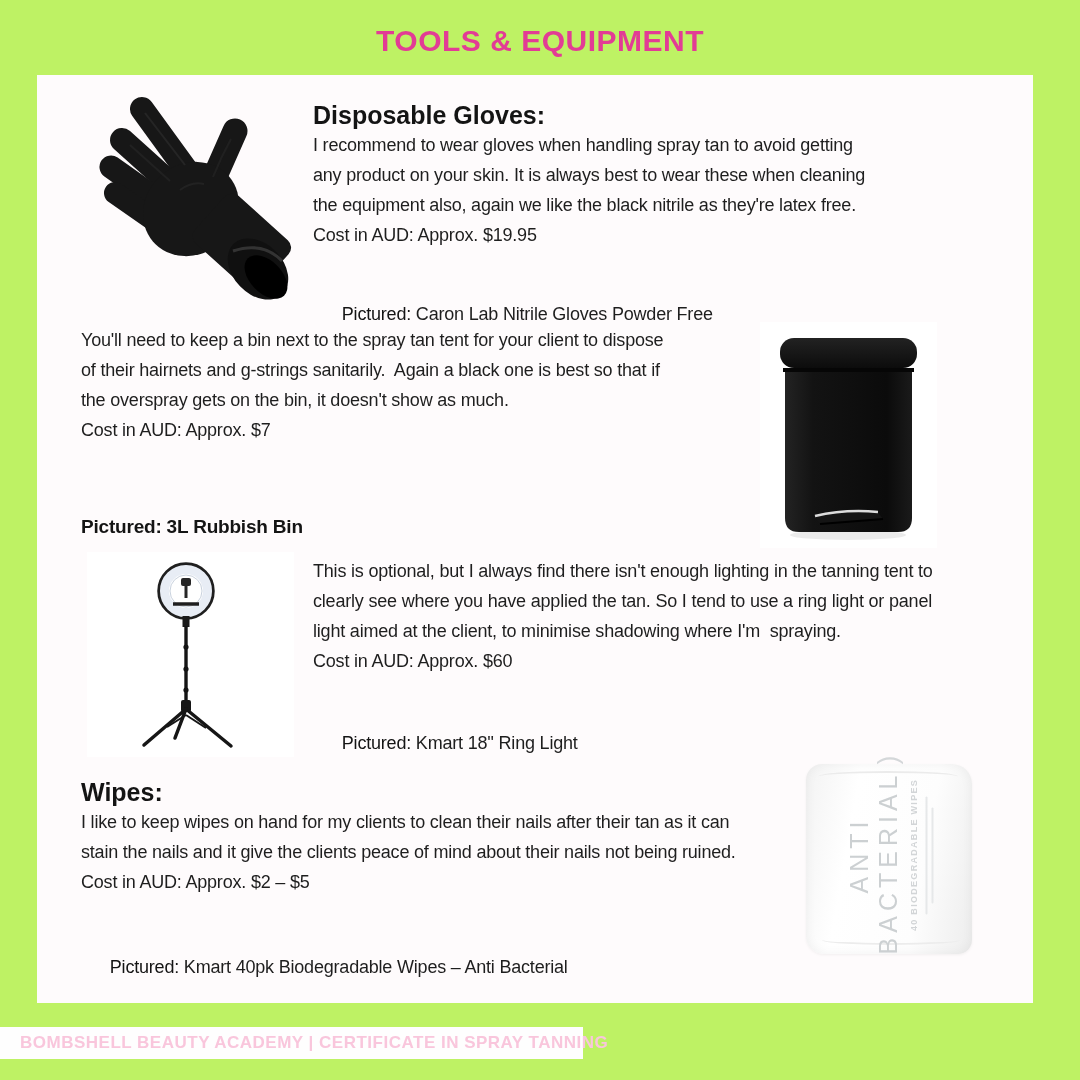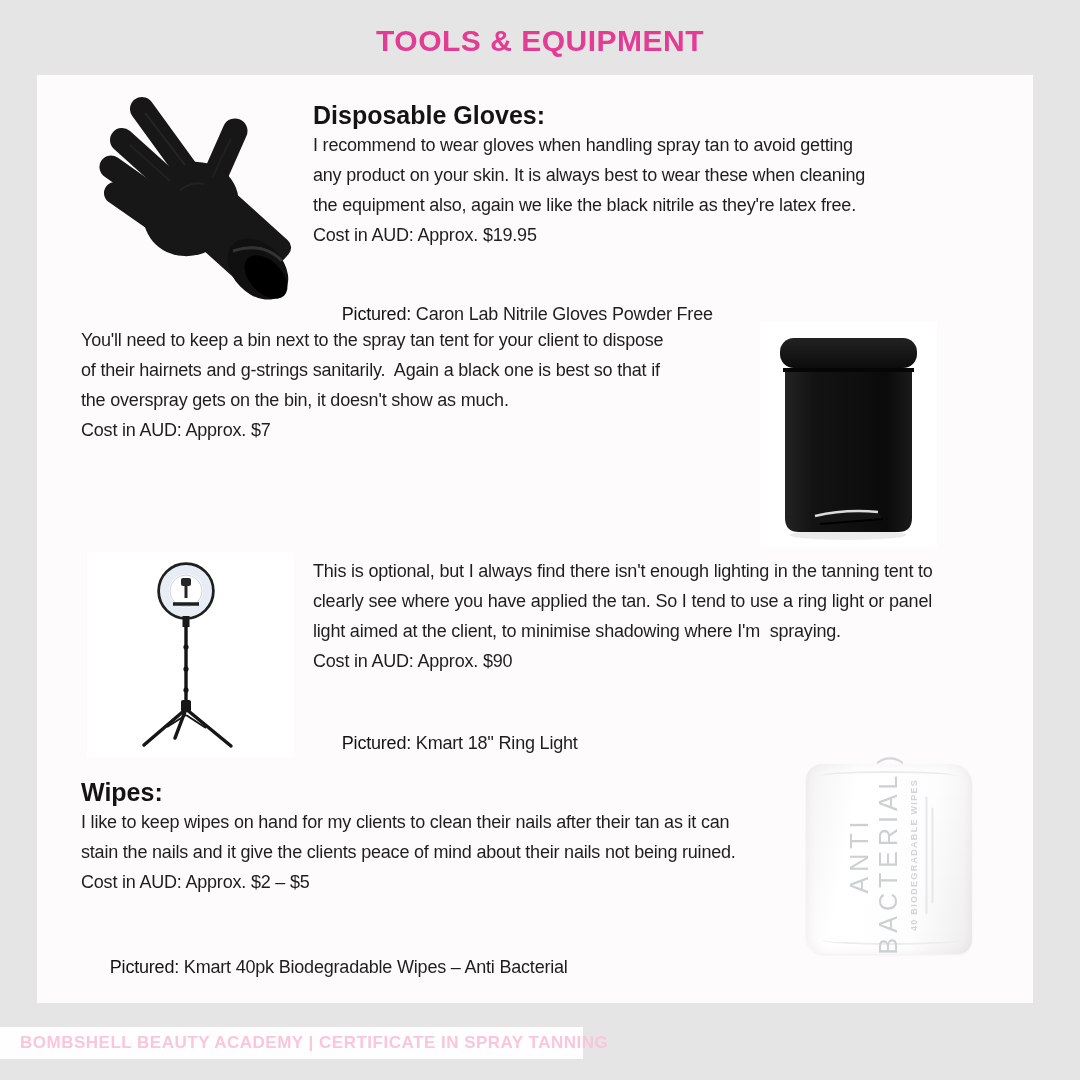--- a/index.html
+++ b/index.html
@@ -1,19 +1,19 @@
 <!DOCTYPE html>
 <html><head>
 <meta charset="utf-8">
 <style>
   * { margin:0; padding:0; box-sizing:border-box; }
   html,body { width:1080px; height:1080px; }
   .page {
     position:relative; width:1080px; height:1080px;
-    background:#e5e5e5; overflow:hidden;
+    background:#bef264; overflow:hidden;
     font-family:"Liberation Sans", sans-serif;
   }
   .page-title {
     position:absolute; top:24px; left:0; width:100%;
     text-align:center; font-size:30px; font-weight:bold;
     letter-spacing:0.5px; color:#e23c95;
   }
   .panel {
     position:absolute; left:37px; top:75px; width:996px; height:928px;
     background:#fefbfc;
@@ -104,20 +104,21 @@
     <div class="pictured" style="left:276px; top:208px;">
       <b>Pictured:</b><span> Caron Lab Nitrile Gloves Powder Free</span>
     </div>
 
     <div class="tb" style="left:44px; top:250px; width:720px;">
       <div class="body">You'll need to keep a bin next to the spray tan tent for your client to dispose
 of their hairnets and g-strings sanitarily.  Again a black one is best so that if
 the overspray gets on the bin, it doesn't show as much.
 Cost in AUD: Approx. $7</div>
     </div>
+    <div class="pictured all-bold" style="left:44px; top:441px;">Pictured: 3L Rubbish Bin</div>
 
     <div class="photo-box" style="left:723px; top:247px; width:177px; height:226px;">
       <svg viewBox="0 0 177 226" xmlns="http://www.w3.org/2000/svg">
         <defs>
           <linearGradient id="binLid" x1="0" y1="0" x2="0" y2="1">
             <stop offset="0" stop-color="#222222"></stop>
               <stop offset="1" stop-color="#0c0c0c"></stop>
           </linearGradient>
           <linearGradient id="binBody" x1="0" y1="0" x2="1" y2="0">
             <stop offset="0" stop-color="#232323"></stop>
@@ -161,21 +162,21 @@
           <path d="M99,163 L80,175"></path>
           <path d="M99,163 L119,176"></path>
         </g>
       </svg>
     </div>
 
     <div class="tb" style="left:276px; top:481px; width:720px;">
       <div class="body">This is optional, but I always find there isn't enough lighting in the tanning tent to
 clearly see where you have applied the tan. So I tend to use a ring light or panel
 light aimed at the client, to minimise shadowing where I'm  spraying.
-Cost in AUD: Approx. $90</div>
+Cost in AUD: Approx. $60</div>
     </div>
     <div class="pictured" style="left:276px; top:637px;">
       <b>Pictured:</b><span> Kmart 18'' Ring Light</span>
     </div>
 
     <div class="tb" style="left:44px; top:702px; width:760px;">
       <h3>Wipes:</h3>
       <div class="body">I like to keep wipes on hand for my clients to clean their nails after their tan as it can
 stain the nails and it give the clients peace of mind about their nails not being ruined.
 Cost in AUD: Approx. $2 – $5</div>

